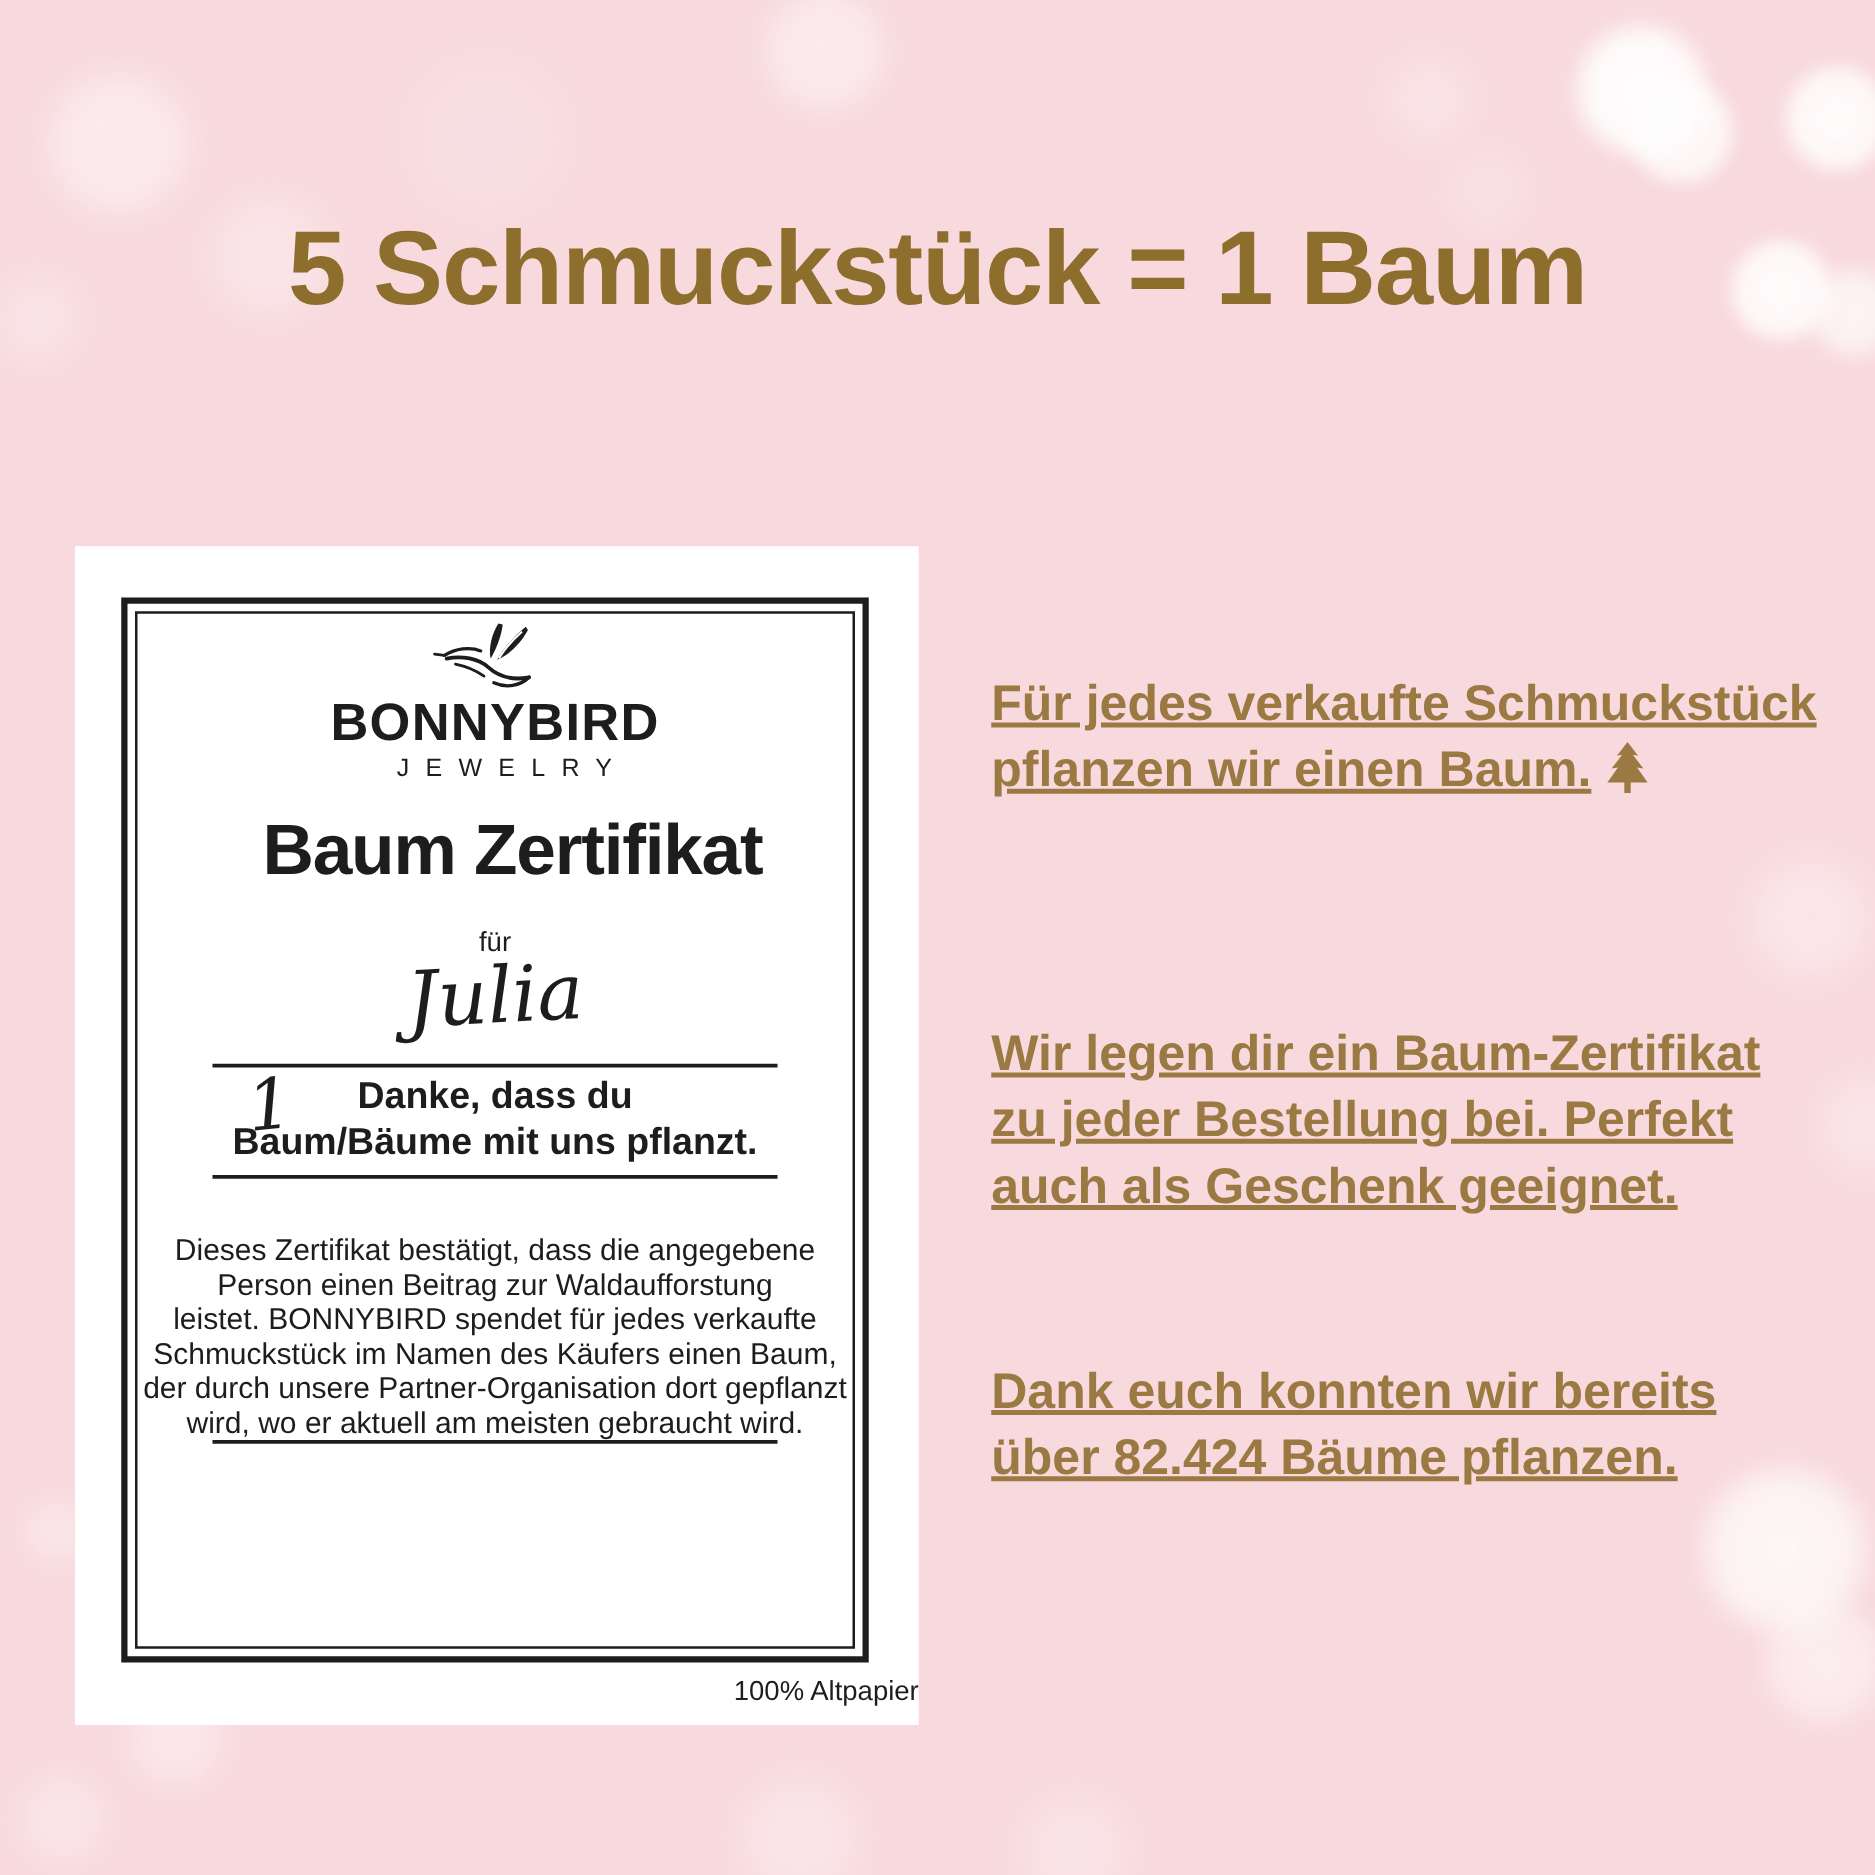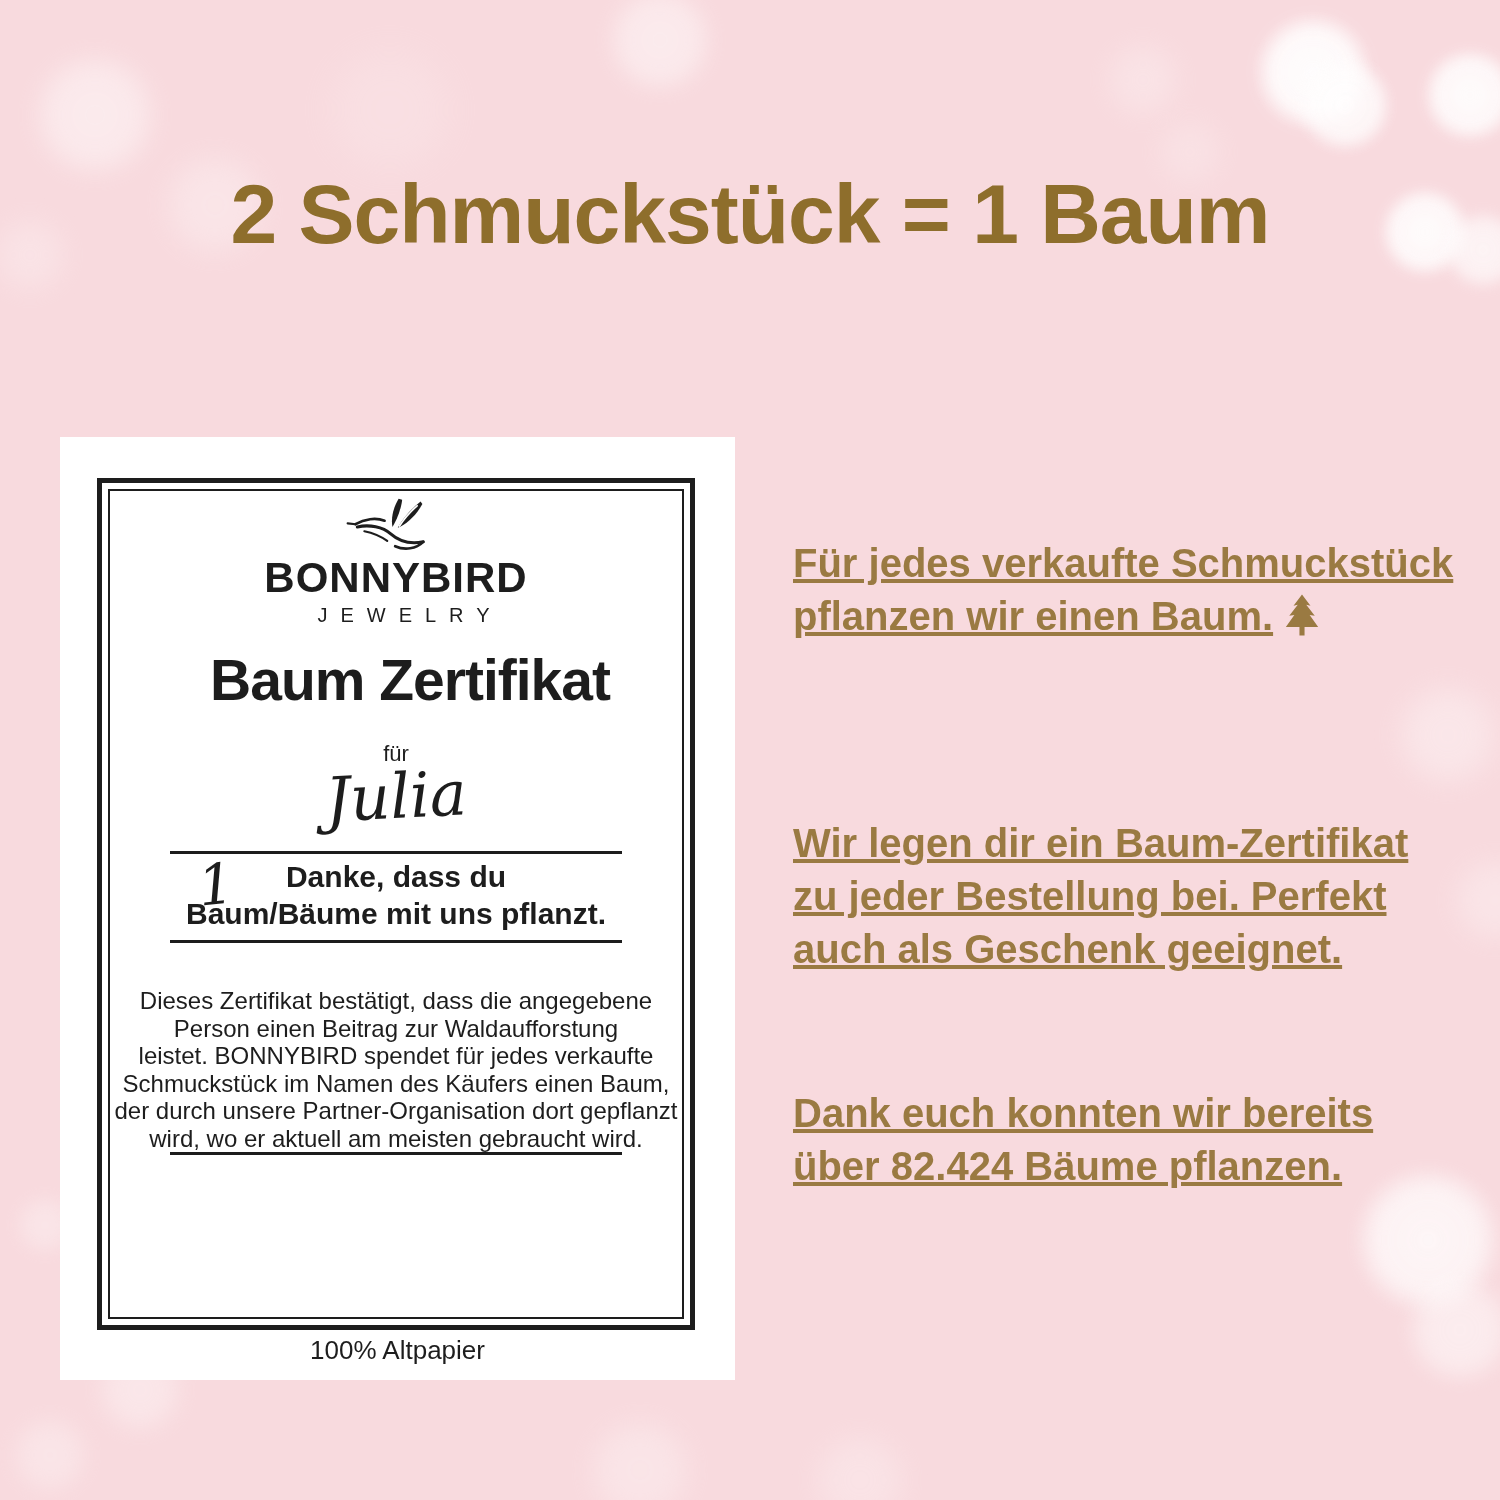--- a/index.html
+++ b/index.html
@@ -112,22 +112,22 @@
 
   .sig-row { position: relative; height: 52px; margin-top: 0; z-index: 2; }
   .sig-date { position: absolute; left: 80px; top: 4px; font-size: 46px; }
   .sig-name { position: absolute; left: 362px; top: 0; font-size: 44px; }
 
   .altpapier {
     position: absolute;
     bottom: 14px;
     left: 0;
     width: 100%;
-    text-align: center;
-    font-size: 26px;
+    text-align: right;
+    font-size: 22px;
     color: #1d1d1d;
   }
 
   
   .right-col {
     position: absolute;
     left: 793px;
     top: 0;
     width: 690px;
     color: #9a7a42;
@@ -161,21 +161,21 @@
   <div class="bokeh" style="left:1393px;top:680px;  width:110px; height:110px; opacity:.35; filter:blur(12px);"></div>
   <div class="bokeh" style="left:1450px;top:855px;  width:90px;  height:90px;  opacity:.30; filter:blur(12px);"></div>
   <div class="bokeh" style="left:1353px;top:1165px; width:150px; height:150px; opacity:.75; filter:blur(6px);"></div>
   <div class="bokeh" style="left:1405px;top:1275px; width:110px; height:110px; opacity:.50; filter:blur(8px);"></div>
   <div class="bokeh" style="left:15px;  top:1195px; width:60px;  height:60px;  opacity:.30; filter:blur(8px);"></div>
   <div class="bokeh" style="left:95px;  top:1345px; width:90px;  height:90px;  opacity:.35; filter:blur(10px);"></div>
   <div class="bokeh" style="left:10px;  top:1415px; width:80px;  height:80px;  opacity:.30; filter:blur(10px);"></div>
   <div class="bokeh" style="left:585px; top:1415px; width:110px; height:110px; opacity:.30; filter:blur(12px);"></div>
   <div class="bokeh" style="left:810px; top:1430px; width:100px; height:100px; opacity:.25; filter:blur(12px);"></div>
 
-  <h1 class="page-title">2 Schmuckstück = 1 Baum</h1>
+  <h1 class="page-title">5 Schmuckstück = 1 Baum</h1>
 
   <div class="card">
     <div class="border-outer">
       <div class="border-inner">
 
         <svg class="logo-svg" viewBox="0 0 120 66" fill="none" stroke="#1d1d1d" stroke-linecap="round">
           <path d="M63,2 C57,12 54,24 56,34 C61,26 66,13 67,3 Z" fill="#1d1d1d" stroke="none"></path>
           <path d="M88,5 C78,13 68,24 62,35 C72,31 83,21 90,8 Z" fill="#1d1d1d" stroke="none"></path>
           <path d="M84,10 C76,17 69,25 64,33" stroke="#ffffff" stroke-width="2"></path>
           <path d="M14,31 C24,25 37,23 47,27" stroke-width="3"></path>

